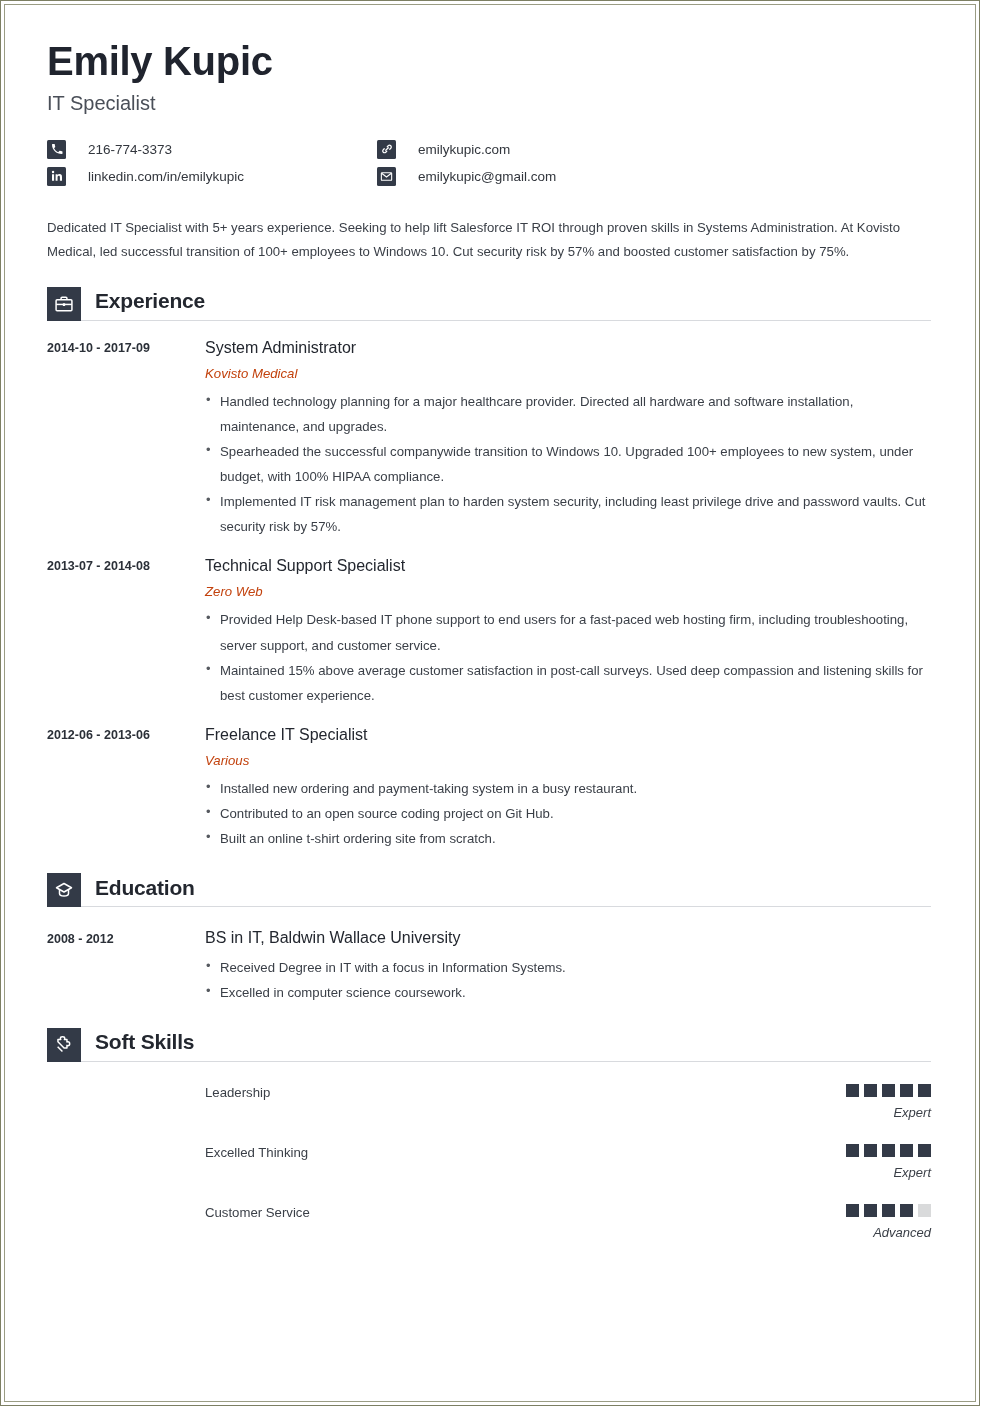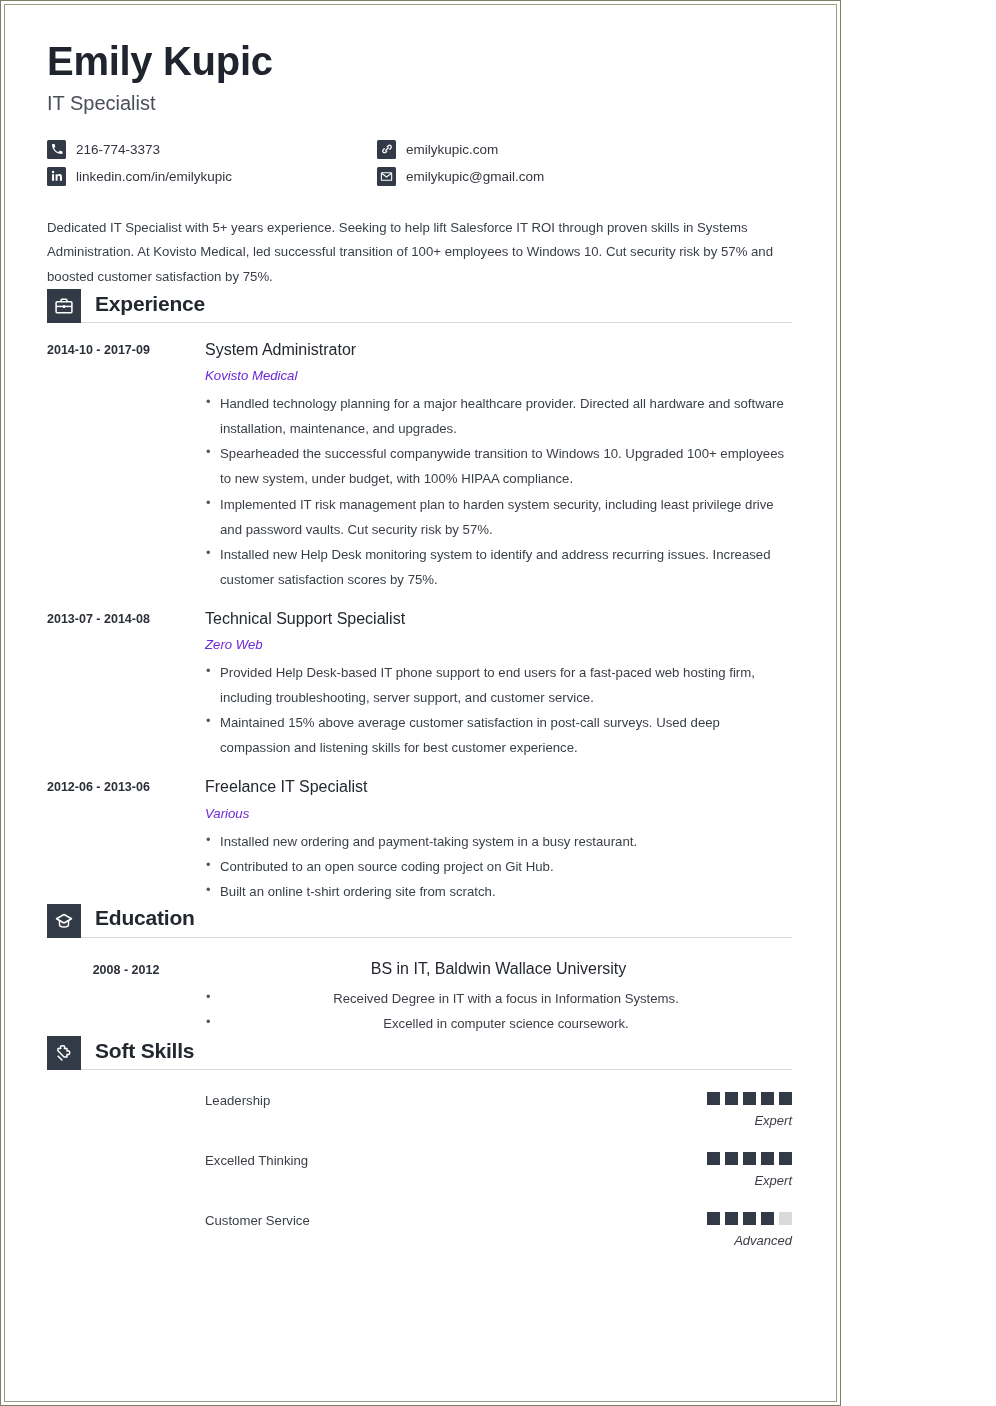--- a/index.html
+++ b/index.html
@@ -6,21 +6,21 @@
 
   html, body {
     width: 996px;
     height: 1406px;
     background: #ffffff;
     font-family: "Liberation Sans", sans-serif;
   }
 
   .page {
     position: relative;
-    width: 841px;
+    width: 980px;
     height: 1406px;
     background: #ffffff;
     border: 1px solid #7d7f63;
     padding: 3px;
   }
   .page-inner {
     width: 100%;
     height: 100%;
     border: 1px solid #9a9c84;
     background: #ffffff;
@@ -44,21 +44,21 @@
 
   .contact-grid {
     margin-top: 25px;
     display: grid;
     grid-template-columns: 330px auto;
     row-gap: 8px;
   }
   .contact-item {
     display: flex;
     align-items: center;
-    gap: 10px;
+    gap: 22px;
     font-size: 13.5px;
     color: #32363d;
   }
   .cicon {
     width: 19px;
     height: 19px;
     flex: 0 0 19px;
     background: #333a47;
     border-radius: 1.5px;
     display: flex;
@@ -69,21 +69,21 @@
 
   .summary {
     margin-top: 30px;
     font-size: 13.2px;
     line-height: 1.85;
     color: #3a3f47;
     max-width: 910px;
   }
 
   
-  .section { }
+  .section { margin-top: 22px; }
   .section-head {
     display: flex;
     align-items: center;
     gap: 14px;
     border-bottom: 1px solid #d8dade;
     padding-bottom: 4px;
   }
   .sec-icon {
     width: 34px;
     height: 34px;
@@ -116,21 +116,21 @@
   .entry-body { flex: 1 1 auto; }
   .entry-role {
     font-size: 16px;
     font-weight: normal;
     color: #23272f;
     line-height: 1.2;
   }
   .entry-org {
     font-size: 13.2px;
     font-style: italic;
-    color: #6d28d9;
+    color: #c2410c;
     margin-top: 9px;
   }
   ul.bullets {
     list-style: none;
     margin-top: 8px;
   }
   ul.bullets li {
     position: relative;
     padding-left: 15px;
     font-size: 13.2px;
@@ -139,21 +139,21 @@
   }
   ul.bullets li::before {
     content: "\2022";
     position: absolute;
     left: 1px;
     top: -1px;
     color: #55595f;
     font-size: 13px;
   }
 
-  .edu-entry { margin-top: 21px; text-align: center; }
+  .edu-entry { margin-top: 21px; }
   .edu-entry .entry-date { padding-top: 4px; }
 
   
   .skills { margin-top: 16px; }
   .skill-row {
     display: flex;
     align-items: flex-start;
     padding-left: 158px;
     margin-top: 24px;
   }
@@ -259,21 +259,20 @@
 
     <div class="entry">
       <div class="entry-date">2014-10 - 2017-09</div>
       <div class="entry-body">
         <div class="entry-role">System Administrator</div>
         <div class="entry-org">Kovisto Medical</div>
         <ul class="bullets">
           <li>Handled technology planning for a major healthcare provider. Directed all hardware and software installation, maintenance, and upgrades.</li>
           <li>Spearheaded the successful companywide transition to Windows 10. Upgraded 100+ employees to new system, under budget, with 100% HIPAA compliance.</li>
           <li>Implemented IT risk management plan to harden system security, including least privilege drive and password vaults. Cut security risk by 57%.</li>
-          <li>Installed new Help Desk monitoring system to identify and address recurring issues. Increased customer satisfaction scores by 75%.</li>
         </ul>
       </div>
     </div>
 
     <div class="entry">
       <div class="entry-date">2013-07 - 2014-08</div>
       <div class="entry-body">
         <div class="entry-role">Technical Support Specialist</div>
         <div class="entry-org">Zero Web</div>
         <ul class="bullets">

